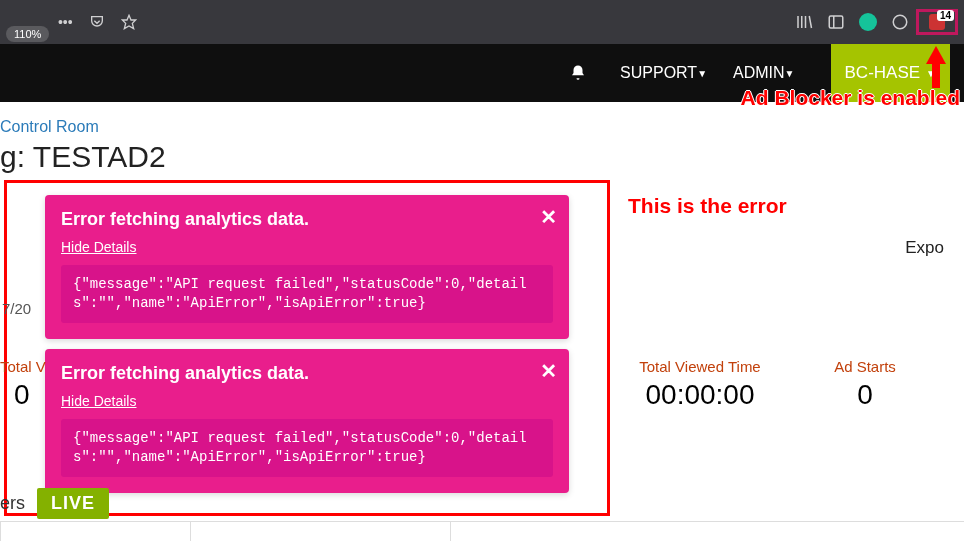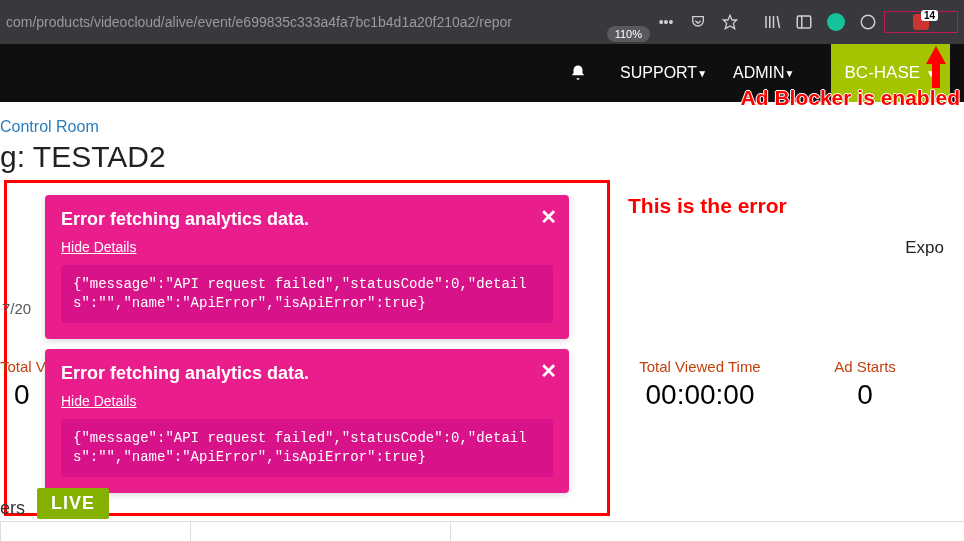--- a/index.html
+++ b/index.html
@@ -38,22 +38,22 @@
     padding: 2px 8px;
     border-radius: 10px;
     margin-left: 6px;
     margin-top: 24px;
   }
   .bar-icon { width: 20px; display: inline-flex; justify-content: center; margin: 0 6px; color: #cfcfd1; }
   .toolbar-right { display: flex; align-items: center; padding-right: 6px; }
   .toolbar-right .bar-icon { margin: 0 5px; width: 22px; }
   .grammarly { width: 18px; height: 18px; border-radius: 50%; background: #15c39a; display:inline-block; }
   .adblock-box {
-    border: 1px solid #be185d;
-    padding: 2px 20px;
+    border: 3px solid #be185d;
+    padding: 2px 2px;
     display: flex;
     align-items: center;
     position: relative;
   }
   .adblock-icon {
     width: 16px; height: 16px; background: #c33; border-radius: 3px; position: relative;
   }
   .adblock-badge {
     position: absolute;
     top: -4px; right: -6px;
@@ -173,21 +173,21 @@
 
   
   .export { position: absolute; right: 20px; top: 238px; font-size: 17px; color: #222; }
 
   
   .live-row {
     position: absolute;
     top: 488px;
     left: 0;
     display: flex;
-    align-items: flex-end;
+    align-items: center;
     font-size: 18px;
     color: #333;
   }
   .live-badge {
     background: #84b100;
     color: #fff;
     font-weight: 700;
     padding: 5px 14px;
     border-radius: 2px;
     margin-left: 12px;
@@ -224,21 +224,20 @@
   }
   .bottom-grid div { border-left: 1px solid #ddd; height: 100%; }
 
   .dots { font-size: 14px; color:#cfcfd1; }
 </style>
 </head>
 <body>
 
 <div class="browser-bar">
   <div class="url-area">
-    <span class="url-text">com/products/videocloud/alive/event/e699835c333a4fa7bc1b4d1a20f210a2/repor</span>
     <span class="zoom-badge">110%</span>
     <span class="bar-icon dots">•••</span>
     <span class="bar-icon">
       <svg width="16" height="16" viewBox="0 0 24 24" fill="none" stroke="#cfcfd1" stroke-width="2">
           <path d="M4 4h16v6a8 8 0 0 1-16 0V4z"></path>
           <path d="M8 10l4 4 4-4"></path>
         </svg>
     </span>
     <span class="bar-icon">
       <svg width="16" height="16" viewBox="0 0 24 24" fill="none" stroke="#cfcfd1" stroke-width="2">

